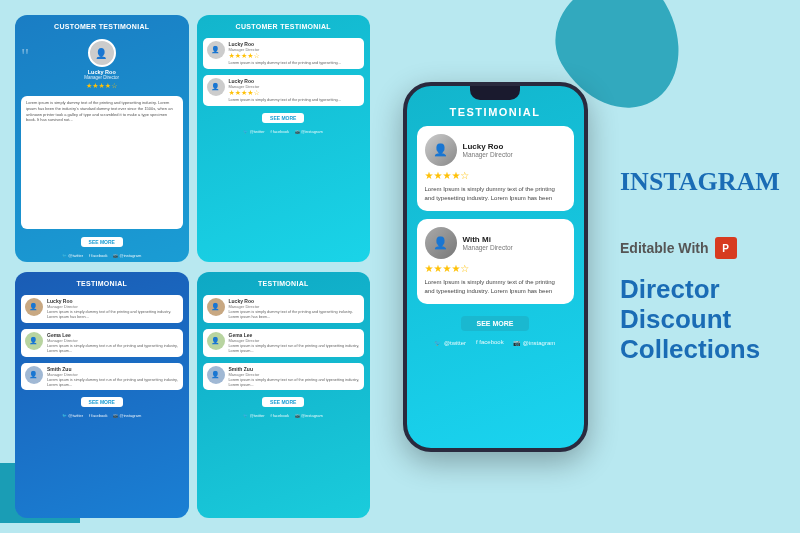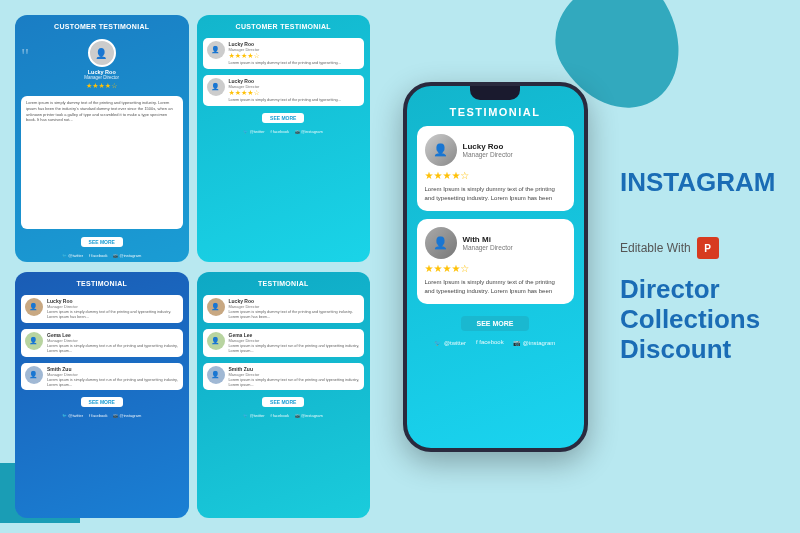--- a/index.html
+++ b/index.html
@@ -348,32 +348,33 @@
       padding: 20px 15px 20px 10px;
     }
 
     .main-title {
       font-size: 26px;
       font-weight: 900;
       color: #1a6cb5;
       line-height: 1.1;
       text-transform: uppercase;
       margin-bottom: 12px;
+      font-family: Liberation Serif, serif;
     }
 
     .editable-row {
       display: flex;
       align-items: center;
       gap: 6px;
       margin-bottom: 16px;
     }
     .editable-text {
-      font-size: 12px;
+      font-size: 14px;
       color: #555;
-      font-weight: 400;
+      font-weight: 700;
     }
     .powerpoint-icon {
       width: 22px;
       height: 22px;
       background: #d73b20;
       border-radius: 3px;
       display: flex;
       align-items: center;
       justify-content: center;
       color: white;
@@ -604,18 +605,18 @@
 
     <div class="editable-row">
       <span class="editable-text">Editable With</span>
       <div class="powerpoint-icon">
         <span>P</span>
       </div>
     </div>
 
     <div class="product-text">
       <span class="product-title-line">Director</span>
+      <span class="product-title-line">Discount</span>
       <span class="product-title-line">Collections</span>
-      <span class="product-title-line">Discount</span>
     </div>
   </div>
 
 </div>
 
 </body></html>

